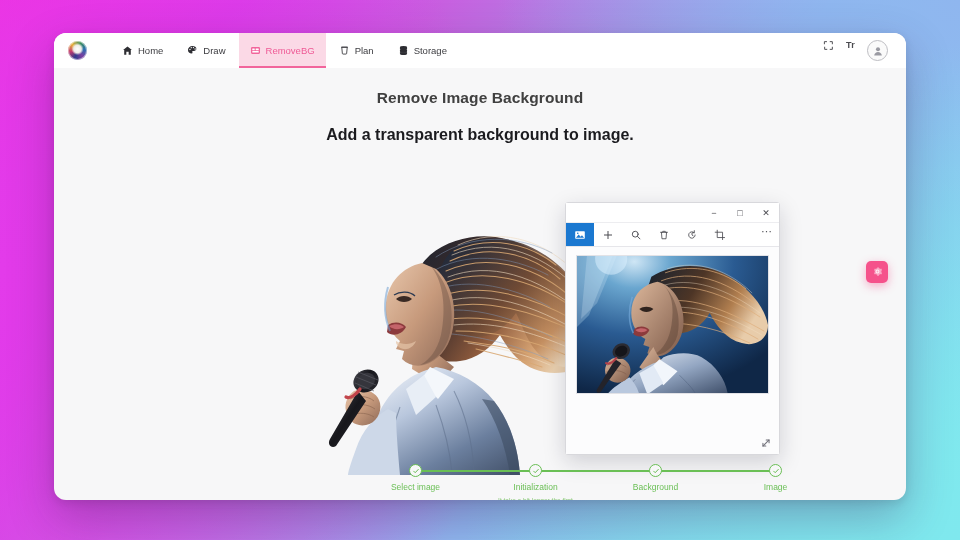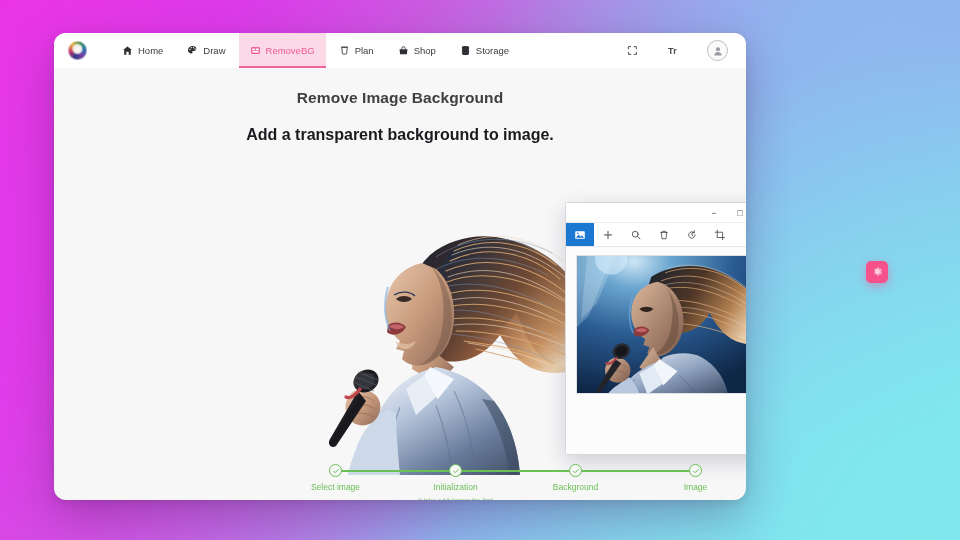--- a/index.html
+++ b/index.html
@@ -8,21 +8,21 @@
     font-family: "Liberation Sans", sans-serif;
     background:
       radial-gradient(circle at 100% 100%, #7fe8ee 0%, rgba(127,232,238,0) 45%),
       radial-gradient(circle at 100% 0%, #8fb6ef 0%, rgba(143,182,239,0) 42%),
       radial-gradient(circle at 0% 50%, #e33bea 0%, rgba(227,59,234,0) 52%),
       linear-gradient(125deg, #f22fe0 0%, #d93be8 18%, #c85fe0 33%, #a98de4 48%, #8fb6ef 62%, #86d6ee 80%, #7ff0ee 100%);
   }
 
   
   .app-window {
-    position:absolute; left:54px; top:33px; width:692px; height:467px;
+    position:absolute; left:54px; top:33px; width:852px; height:467px;
     background:#f7f7f8; border-radius:12px;
     box-shadow: 0 18px 46px rgba(60,20,80,0.30), 0 3px 10px rgba(0,0,0,0.10);
     overflow:hidden;
   }
 
   
   .topnav {
     height:35px; background:#ffffff; display:flex; align-items:center;
     padding:0 14px; position:relative;
   }
@@ -40,21 +40,21 @@
     position:relative; height:35px; box-sizing:border-box;
   }
   .nav-item.active { background:#fbd9e6; color:#ef5a96; }
   .nav-item.active::after {
     content:""; position:absolute; left:0; right:0; bottom:0; height:2px; background:#f2659c;
   }
   .nav-icon { display:inline-flex; width:11px; height:11px; align-items:center; justify-content:center; }
   .nav-icon svg { display:block; }
 
   .nav-right {
-    margin-left:auto; display:flex; align-items:center; gap:30px; padding-right:4px;
+    margin-left:auto; display:flex; align-items:flex-start; gap:12px; padding-right:4px;
   }
   .icon-btn { display:inline-flex; align-items:center; justify-content:center; cursor:pointer; color:#4a4a4f; }
   .tr-label { font-size:9px; color:#4a4a4f; font-weight:600; letter-spacing:.2px; cursor:pointer; }
   .avatar {
     width:21px; height:21px; border-radius:50%; border:1px solid #bdbdc2;
     background:#fafafa; display:flex; align-items:center; justify-content:center; cursor:pointer;
   }
 
   
   .content { position:relative; height:432px; }
@@ -187,29 +187,20 @@
       <div class="nav-item">
         <span class="nav-icon">
           <svg viewBox="0 0 16 16" width="11" height="11" fill="none" stroke="#2e2e33" stroke-width="1.2">
             <path d="M4 3.2h8l-.9 9.1a1 1 0 0 1-1 .9H5.9a1 1 0 0 1-1-.9z"></path>
             <path d="M3.2 3.2h9.6"></path>
           </svg>
         </span>
         <span>Plan</span>
       </div>
 
-      <div class="nav-item">
-        <span class="nav-icon">
-          <svg viewBox="0 0 16 16" width="11" height="11">
-            <path d="M2.2 6.3h11.6l-.9 7.1H3.1z" fill="#2e2e33"></path>
-            <path d="M5.5 6.3V4.9a2.5 2.5 0 0 1 5 0v1.4" fill="none" stroke="#2e2e33" stroke-width="1.2"></path>
-          </svg>
-        </span>
-        <span>Shop</span>
-      </div>
 
       <div class="nav-item">
         <span class="nav-icon">
           <svg viewBox="0 0 16 16" width="11" height="11" fill="#2e2e33">
             <ellipse cx="8" cy="3.3" rx="5.2" ry="1.8"></ellipse>
             <rect x="2.8" y="3.3" width="10.4" height="2.4"></rect>
             <ellipse cx="8" cy="5.7" rx="5.2" ry="1.8"></ellipse>
             <rect x="2.8" y="6.9" width="10.4" height="2.3"></rect>
             <ellipse cx="8" cy="9.2" rx="5.2" ry="1.8"></ellipse>
             <rect x="2.8" y="10.4" width="10.4" height="2.2"></rect>

